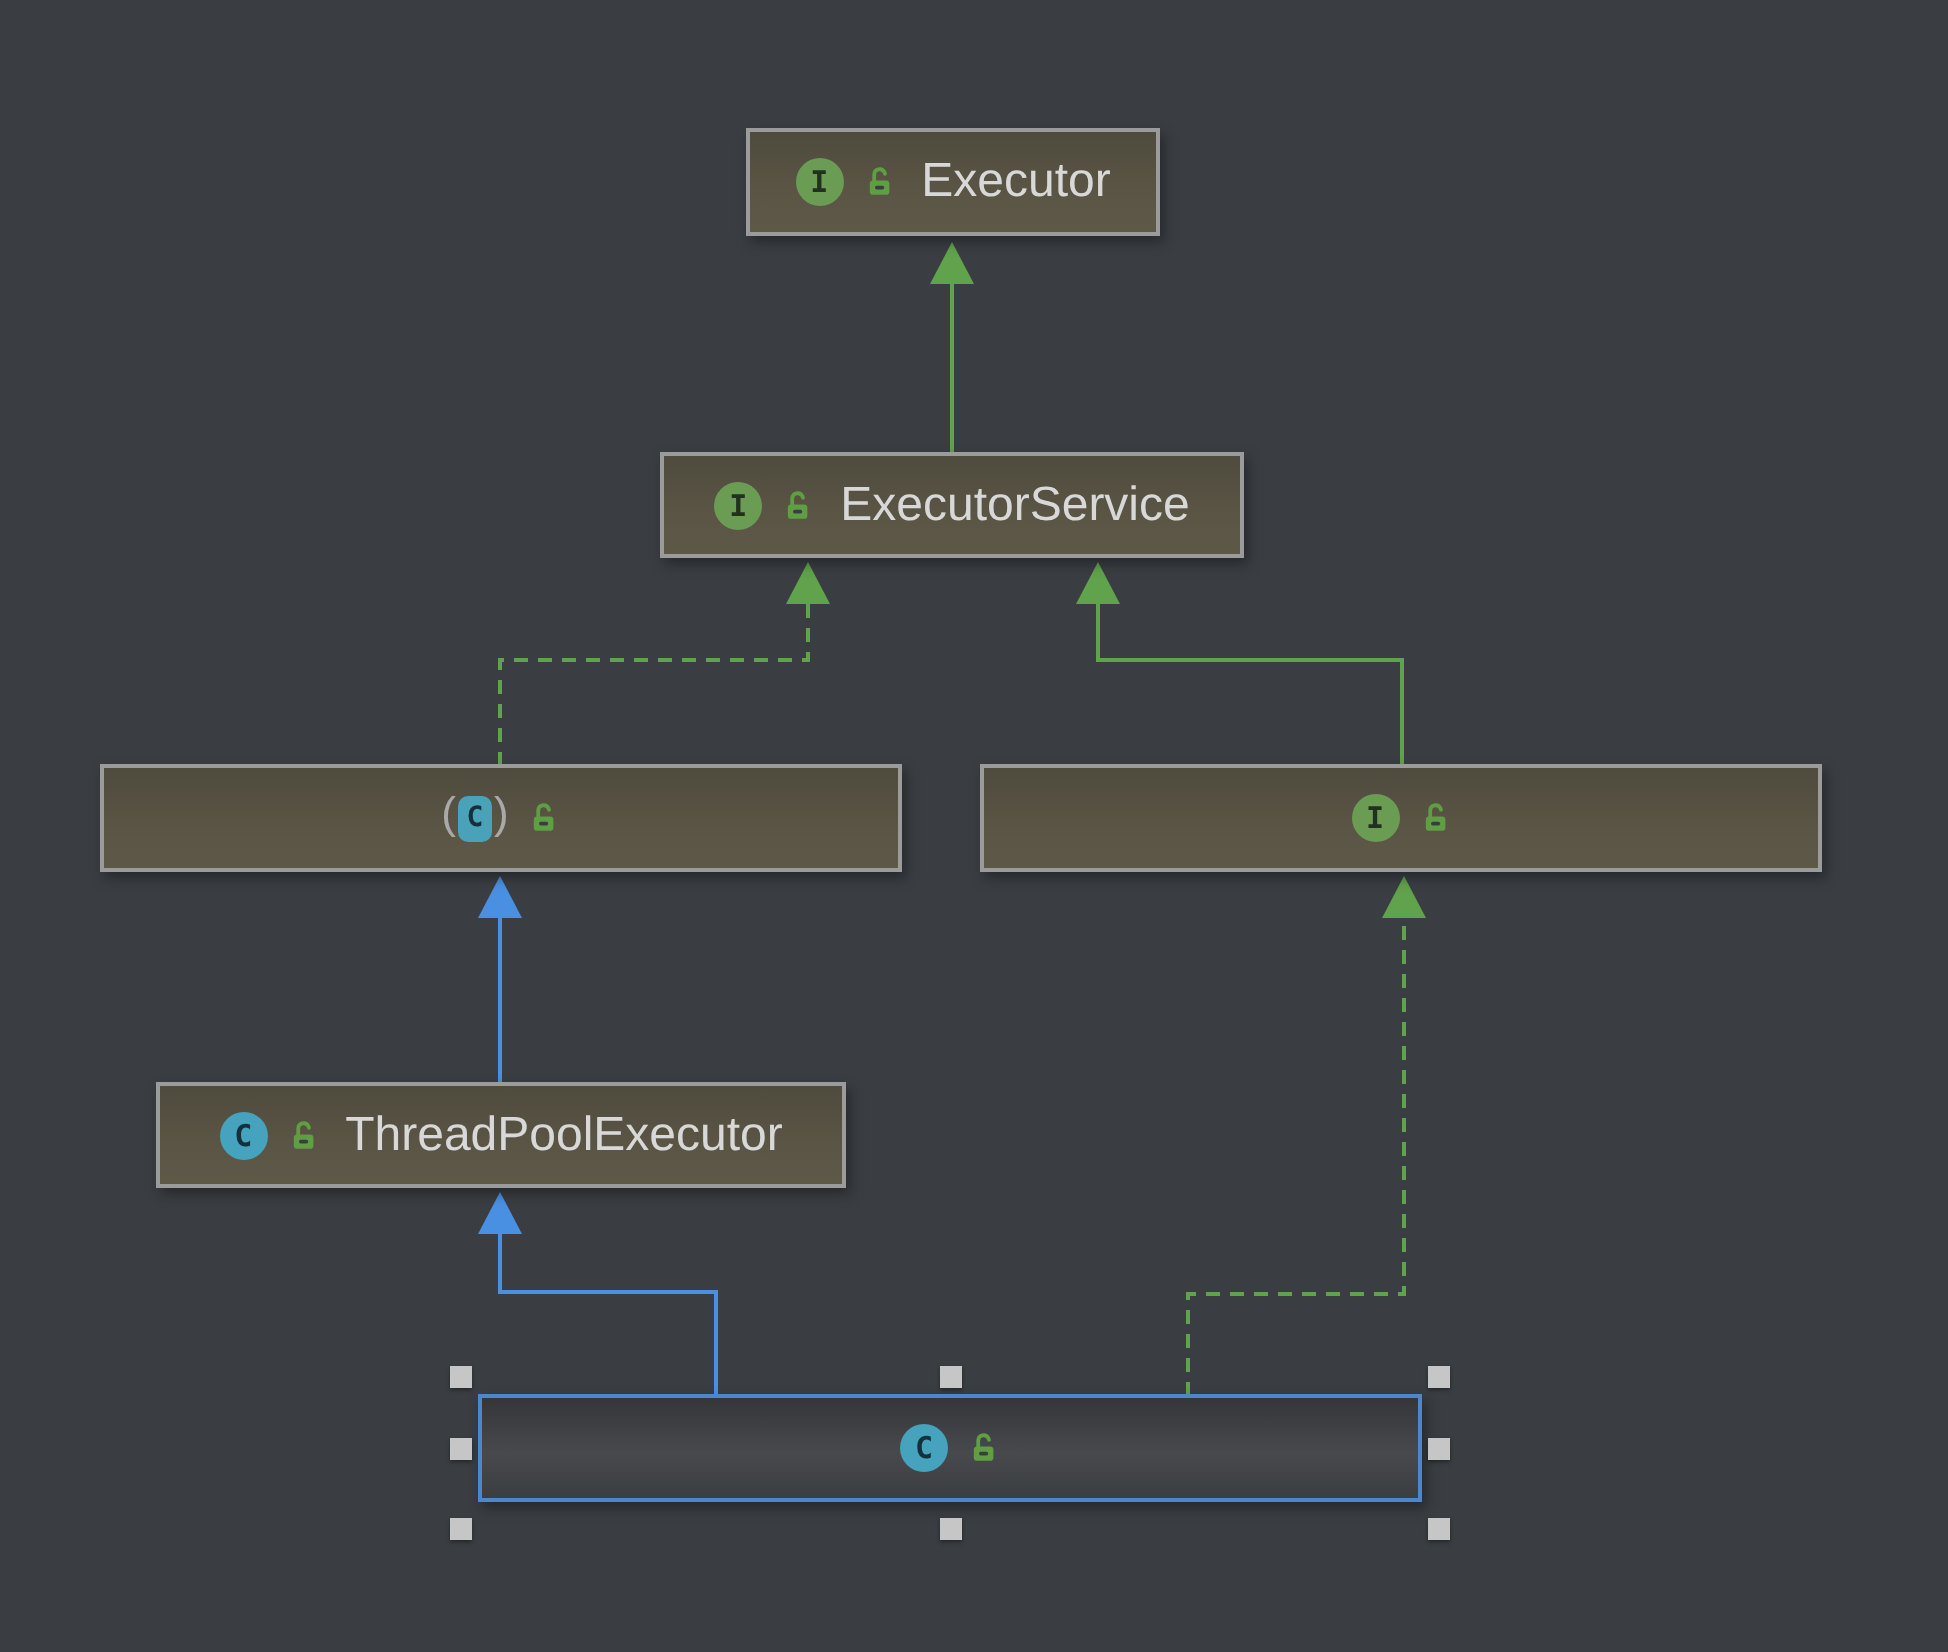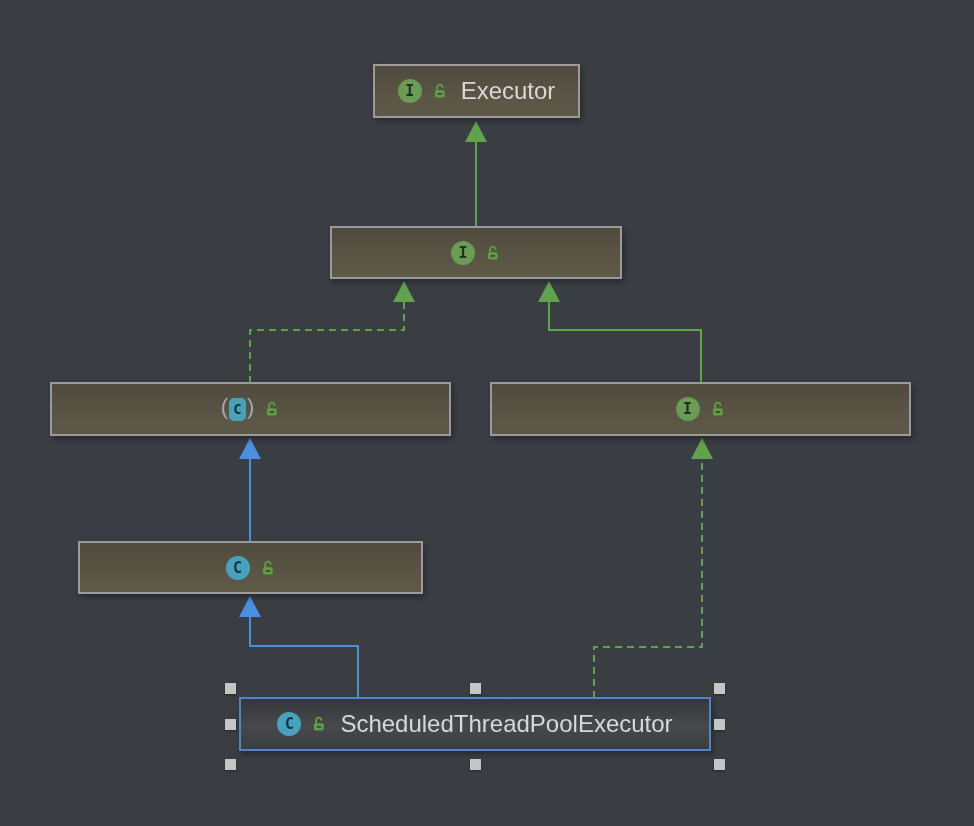--- a/index.html
+++ b/index.html
@@ -92,20 +92,21 @@
     </div>
     <div class="node" style="left: 330px; top: 226px; width: 292px; height: 53px;">
       <span class="circle-icon interface">I</span>
       <span class="lock">
         <svg width="17" height="18" viewBox="0 0 17 18" xmlns="http://www.w3.org/2000/svg">
           <path d="M6.1 8.4 L6.1 5.2 A2.7 2.7 0 0 1 11.2 4.1 L11.5 4.9" fill="none" stroke="#5f9e43" stroke-width="1.9" stroke-linecap="round"></path>
           <rect x="3.9" y="8.2" width="9.8" height="7.2" rx="1.7" fill="#5f9e43"></rect>
           <rect x="6.5" y="10.9" width="4.6" height="1.9" rx="0.9" fill="#3a3e42"></rect>
         </svg>
       </span>
+      <span class="label">ExecutorService</span>
     </div>
     <div class="node" style="left: 50px; top: 382px; width: 401px; height: 54px;">
       <span class="abstract-icon">
         <span class="paren">(</span>
         <span class="abs-box">C</span>
         <span class="paren">)</span>
       </span>
       <span class="lock">
         <svg width="17" height="18" viewBox="0 0 17 18" xmlns="http://www.w3.org/2000/svg">
           <path d="M6.1 8.4 L6.1 5.2 A2.7 2.7 0 0 1 11.2 4.1 L11.5 4.9" fill="none" stroke="#5f9e43" stroke-width="1.9" stroke-linecap="round"></path>
@@ -126,31 +127,31 @@
     </div>
     <div class="node" style="left: 78px; top: 541px; width: 345px; height: 53px;">
       <span class="circle-icon class">C</span>
       <span class="lock">
         <svg width="17" height="18" viewBox="0 0 17 18" xmlns="http://www.w3.org/2000/svg">
           <path d="M6.1 8.4 L6.1 5.2 A2.7 2.7 0 0 1 11.2 4.1 L11.5 4.9" fill="none" stroke="#5f9e43" stroke-width="1.9" stroke-linecap="round"></path>
           <rect x="3.9" y="8.2" width="9.8" height="7.2" rx="1.7" fill="#5f9e43"></rect>
           <rect x="6.5" y="10.9" width="4.6" height="1.9" rx="0.9" fill="#3a3e42"></rect>
         </svg>
       </span>
+      <span class="label">ThreadPoolExecutor</span>
     </div>
     <div class="node selected" style="left: 239px; top: 697px; width: 472px; height: 54px;">
       <span class="circle-icon class">C</span>
       <span class="lock">
         <svg width="17" height="18" viewBox="0 0 17 18" xmlns="http://www.w3.org/2000/svg">
           <path d="M6.1 8.4 L6.1 5.2 A2.7 2.7 0 0 1 11.2 4.1 L11.5 4.9" fill="none" stroke="#5f9e43" stroke-width="1.9" stroke-linecap="round"></path>
           <rect x="3.9" y="8.2" width="9.8" height="7.2" rx="1.7" fill="#5f9e43"></rect>
           <rect x="6.5" y="10.9" width="4.6" height="1.9" rx="0.9" fill="#3a3e42"></rect>
         </svg>
       </span>
-      <span class="label">ScheduledThreadPoolExecutor</span>
     </div>
     <div class="handle" style="left: 225px; top: 683px;"></div>
     <div class="handle" style="left: 469.5px; top: 683px;"></div>
     <div class="handle" style="left: 714px; top: 683px;"></div>
     <div class="handle" style="left: 225px; top: 718.5px;"></div>
     <div class="handle" style="left: 714px; top: 718.5px;"></div>
     <div class="handle" style="left: 225px; top: 759px;"></div>
     <div class="handle" style="left: 469.5px; top: 759px;"></div>
     <div class="handle" style="left: 714px; top: 759px;"></div>
   </div>

